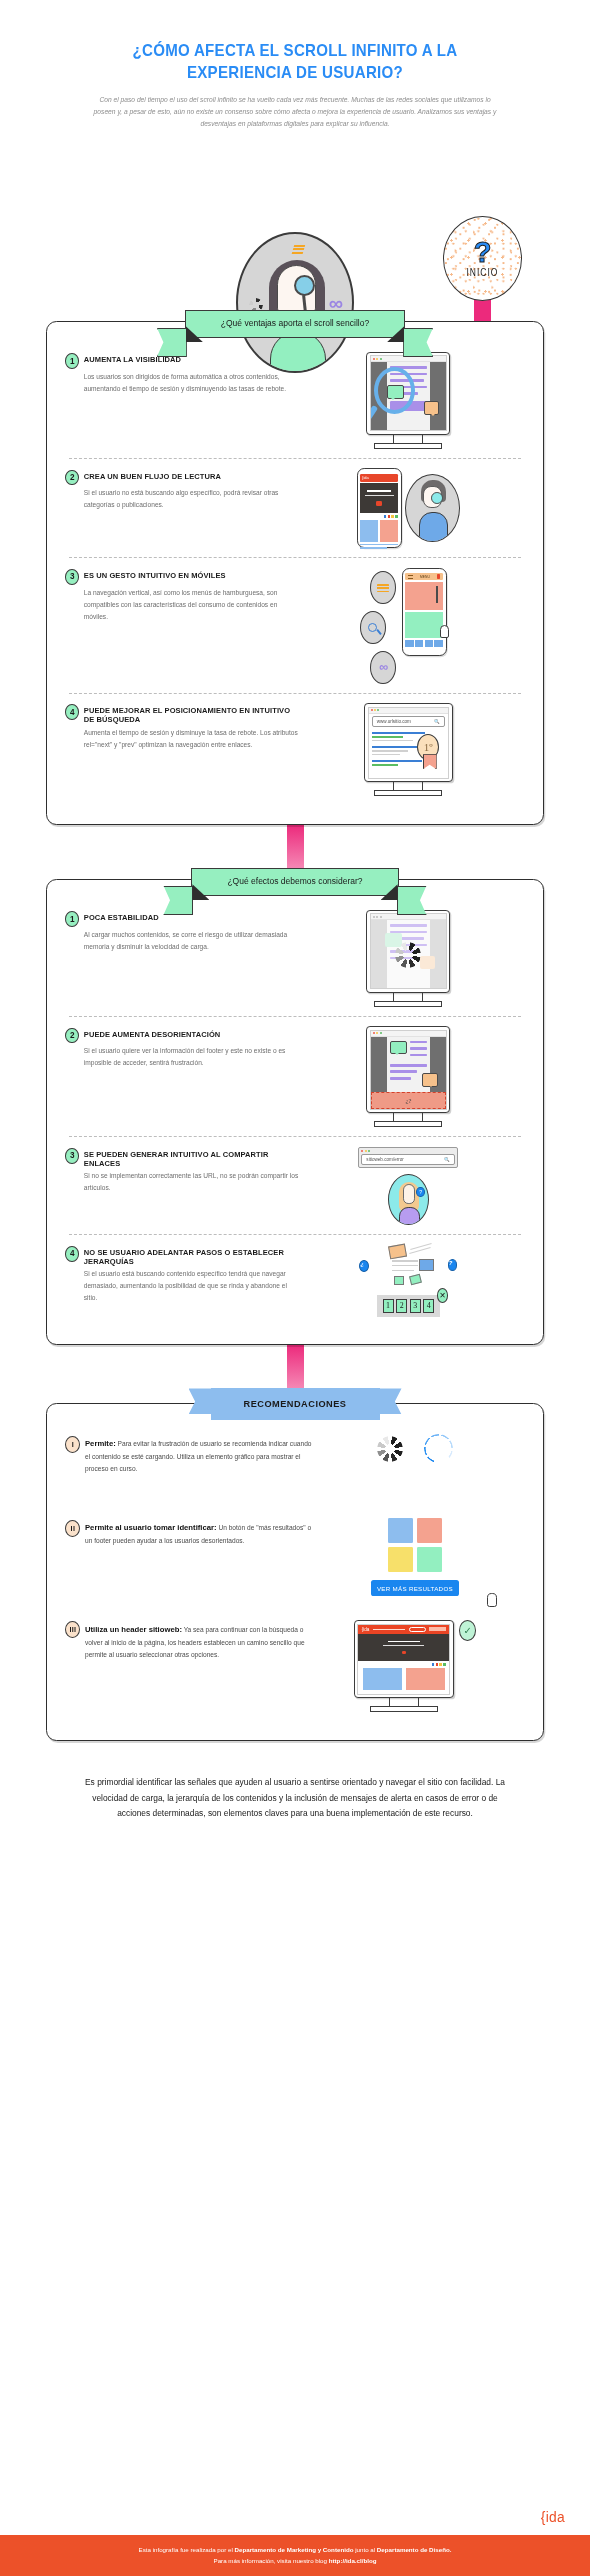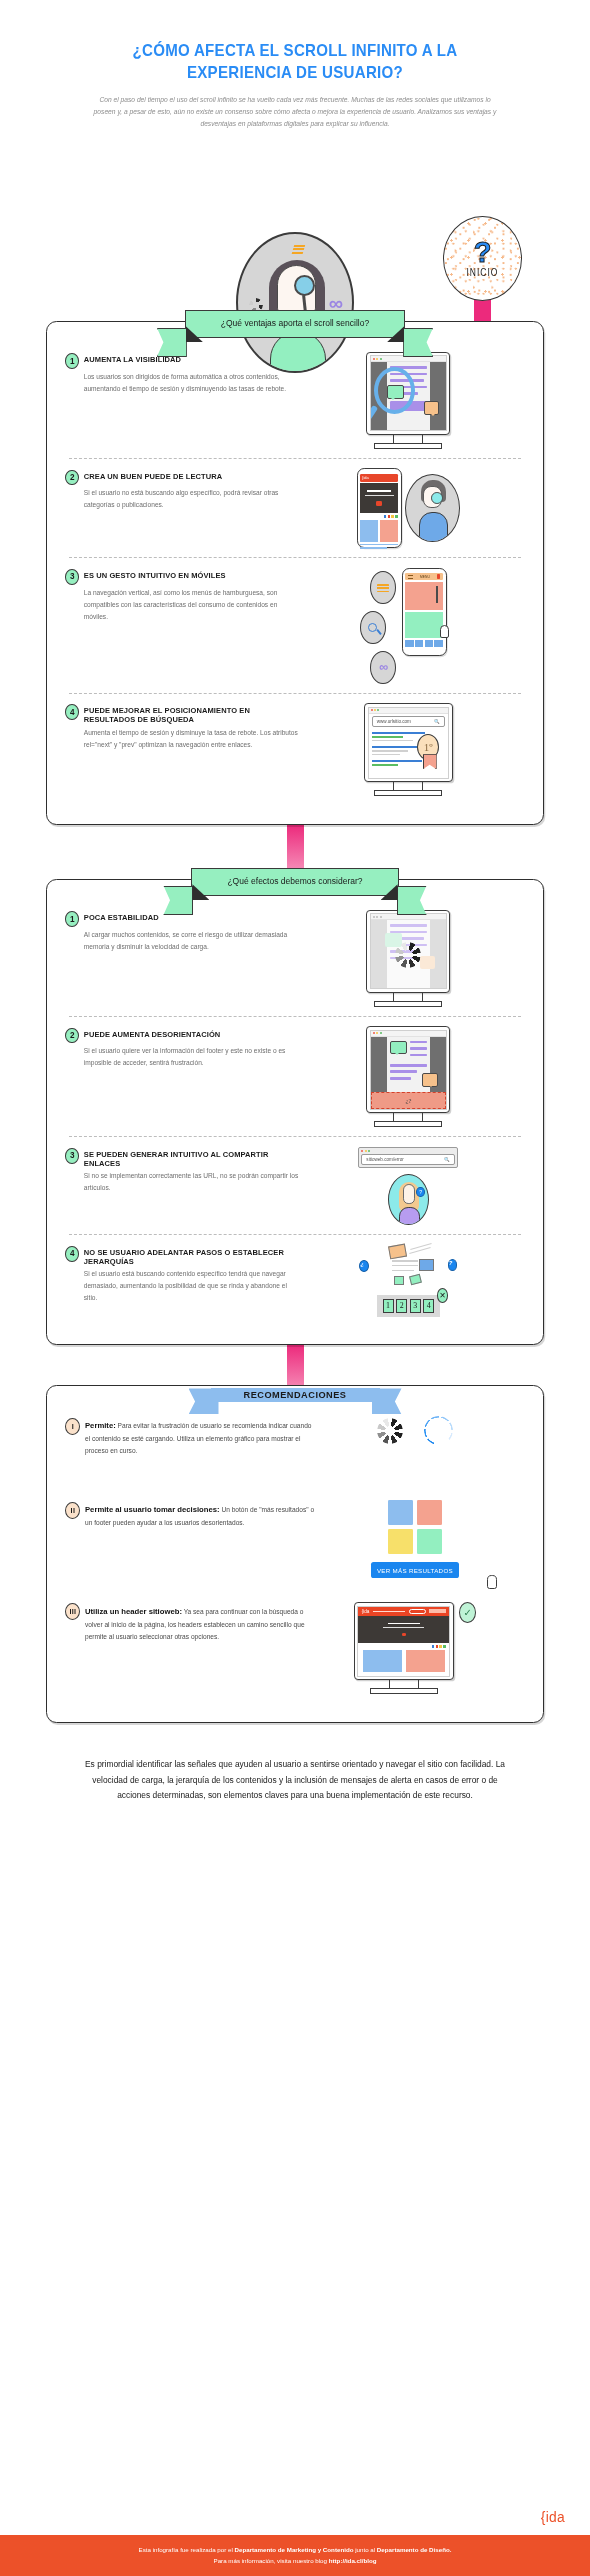--- a/index.html
+++ b/index.html
@@ -163,21 +163,21 @@
   }
   .ribbon {
     position: relative; display: inline-block;
     background: #96efc0; border: 0.9px solid #3a3a3a;
     padding: 7.9px 35px 8.5px 35px;
     font-size: 8.5px; color: #1a1a1a; z-index: 3;
     min-width: 169px;
   }
   .ribbon.blue { background: #8dbdee; font-weight: 700; letter-spacing: 0.5px;
                  font-family: "Liberation Sans Narrow","Liberation Sans",sans-serif;
-                 font-size: 9.2px; border: none; padding: 2px 29px; }
+                 font-size: 9.2px; border: none; padding: 11px 29px; }
   .ribbon-tail {
     position: absolute; top: 17px; width: 30px; height: 29.5px;
     background: #96efc0; border: 0.9px solid #3a3a3a; z-index: 2;
   }
   .ribbon-tail.left  { left: -29px;  clip-path: polygon(0 0, 100% 0, 100% 100%, 0 100%, 22% 50%); }
   .ribbon-tail.right { right: -29px; clip-path: polygon(0 0, 100% 0, 78% 50%, 100% 100%, 0 100%); }
   .ribbon-notch {
     position: absolute; top: 15.7px; width: 17px; height: 15.7px;
     background: #2e2e2e; z-index: 4;
   }
@@ -509,21 +509,21 @@
       </div>
     </div>
   </div>
 
   <hr class="divider">
 
   <div class="row">
     <div class="row-text">
       <div class="head-line">
         <span class="num-badge">2</span>
-        <h3 class="row-title">CREA UN BUEN PUEDE DE LECTURA</h3>
+        <h3 class="row-title">CREA UN BUEN FLUJO DE LECTURA</h3>
       </div>
       <p class="row-body">Si el usuario no está buscando algo específico, podrá revisar otras categorías o publicaciones.</p>
     </div>
     <div class="row-art" style="gap:3.9px">
       <div class="phone">
         <div style="background:#e8462a;height:7.9px;border-radius:1.3px;color:#fff;font-size:3.9px;padding:1.3px 2px">{ida</div>
         <div style="background:#3d3936;height:30px;margin-top:1.3px;display:flex;flex-direction:column;align-items:center;justify-content:center;gap:2.6px">
           <div style="width:23.6px;height:2px;background:#fff"></div>
           <div style="width:29px;height:1.3px;background:#ddd"></div>
           <div style="width:5.2px;height:4.6px;background:#e8462a;border-radius:1.3px;margin-top:2.6px"></div>
@@ -594,21 +594,21 @@
       </div>
     </div>
   </div>
 
   <hr class="divider">
 
   <div class="row">
     <div class="row-text">
       <div class="head-line">
         <span class="num-badge">4</span>
-        <h3 class="row-title">PUEDE MEJORAR EL POSICIONAMIENTO EN RESULTADOS DE BÚSQUEDA</h3>
+        <h3 class="row-title">PUEDE MEJORAR EL POSICIONAMIENTO EN INTUITIVO DE BÚSQUEDA</h3>
       </div>
       <p class="row-body">Aumenta el tiempo de sesión y disminuye la tasa de rebote. Los atributos rel="next" y "prev" optimizan la navegación entre enlaces.</p>
     </div>
     <div class="row-art">
       <div class="monitor">
         <div class="screen" style="width:89px">
           <div class="screen-inner" style="height:72px;background:#fff;padding:0">
             <div class="browser-dots">
               <i style="background:#f25c4d"></i>
                 <i style="background:#f5c542"></i>
@@ -832,21 +832,21 @@
     <div class="row-art" style="gap:21px">
       <span class="spinner-blk"></span>
       <span class="spinner-blue"></span>
     </div>
   </div>
 
   <div class="row">
     <div class="row-text" style="width:249px;display:flex">
       <span class="num-badge roman">II</span>
       <p class="rec-body">
-        <b>Permite al usuario tomar decisiones:</b><span> Un botón de "más resultados" o un footer pueden ayudar a los usuarios desorientados.</span>
+        <b>Permite al usuario tomar identificar:</b><span> Un botón de "más resultados" o un footer pueden ayudar a los usuarios desorientados.</span>
       </p>
     </div>
     <div class="row-art" style="flex-direction:column;gap:7.9px">
       <div style="display:grid;grid-template-columns:25px 25px;gap:3.9px">
         <span class="card-tile" style="background:#8dbdee"></span>
         <span class="card-tile" style="background:#f4a28f"></span>
         <span class="card-tile" style="background:#f7e06a"></span>
         <span class="card-tile" style="background:#93efc0"></span>
       </div>
       <button class="cta-button">VER MÁS RESULTADOS</button>

